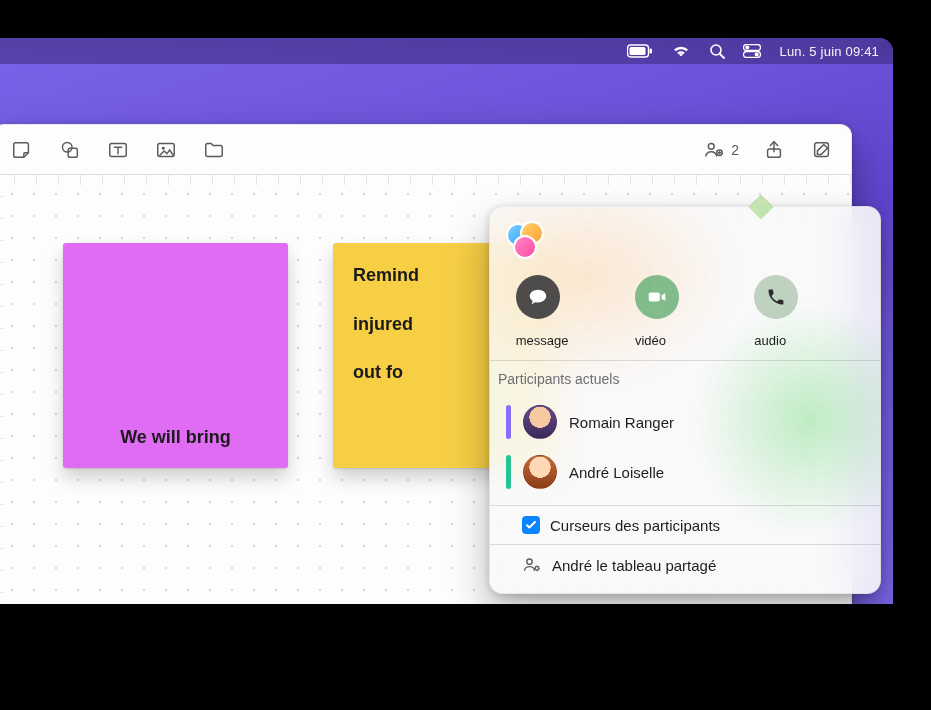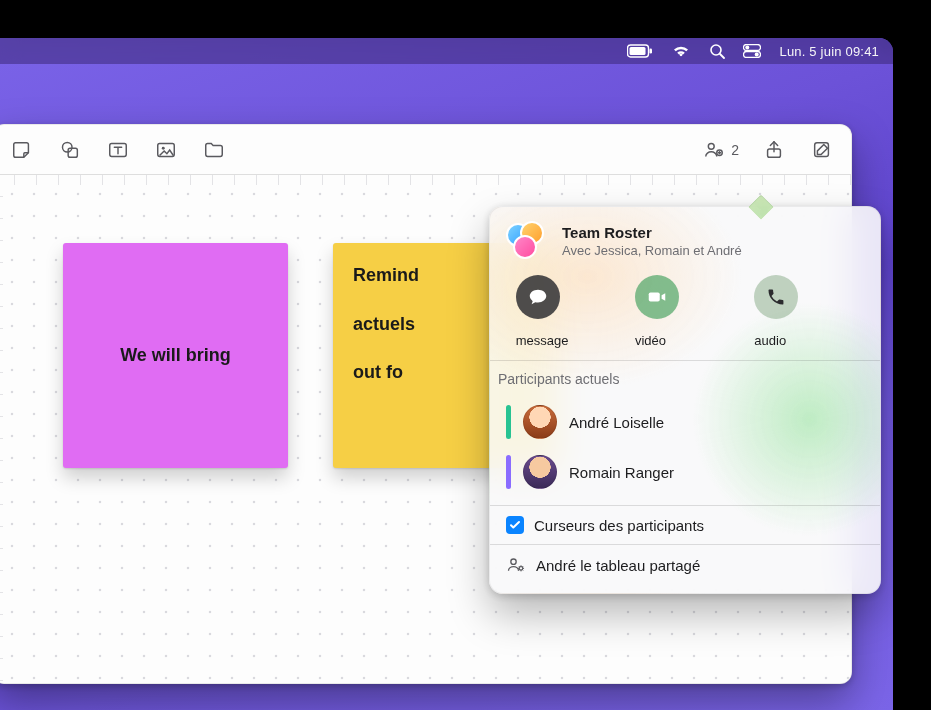--- a/index.html
+++ b/index.html
@@ -13,21 +13,21 @@
     --icon-gray-light:#8a8a8e;
     --text:#1d1d1f;
     --muted:#6e6e73;
     --divider:rgba(0,0,0,0.12);
     --dot:#d9d9de;
     --tick:#d2d2d7;
     --accent:#0a84ff;
   }
   *{box-sizing:border-box;font-family:-apple-system,"SF Pro Text","Helvetica Neue",Arial,sans-serif;}
   html,body{margin:0;padding:0;width:931px;height:710px;overflow:hidden;background:#fff;}
-  .stage{position:relative;width:931px;height:710px;}
+  .stage{position:relative;width:931px;height:604px;}
 
   
   .bezel{
     position:absolute;right:0;top:0;width:931px;height:710px;
     background:var(--bezel);
     padding:38px 38px 0 0;
     border-bottom-left-radius:0;
   }
   .screen{
     position:absolute;left:0;top:38px;right:38px;bottom:0;
@@ -75,21 +75,21 @@
   .canvas::before,.canvas::after{content:"";position:absolute;background:var(--tick)}
   
   .ruler-top{position:absolute;top:0;left:0;right:0;height:10px;
     background-image:repeating-linear-gradient(to right,transparent 0 21px,var(--tick) 21px 22px);opacity:.6}
   .ruler-left{position:absolute;top:0;left:0;bottom:0;width:10px;
     background-image:repeating-linear-gradient(to bottom,transparent 0 21px,var(--tick) 21px 22px);opacity:.6}
 
   .sticky{
     position:absolute;top:68px;width:225px;height:225px;border-radius:3px;
     box-shadow:0 10px 18px rgba(0,0,0,.18),0 1px 2px rgba(0,0,0,.12);
-    display:flex;align-items:center;justify-content:center;text-align:center;
+    display:flex;align-items:flex-end;justify-content:center;text-align:center;
     font-size:18px;font-weight:600;color:#1a1a1a;padding:20px;
   }
   .sticky.purple{left:70px;background:#e06cf3}
   .sticky.yellow{left:340px;background:#f6cf45;justify-content:flex-start;align-items:flex-start;}
   .sticky.yellow span{display:block;text-align:left;line-height:1.35}
 
   
   .popover{
     position:absolute;right:12px;top:168px;width:392px;
     border-radius:14px;padding:14px 0 8px;
@@ -128,21 +128,21 @@
   .plist{padding:4px 8px 8px}
   .pitem{display:flex;align-items:center;gap:12px;padding:8px 8px}
   .pstripe{width:5px;height:34px;border-radius:3px}
   .pstripe.green{background:#28c392}
   .pstripe.purple{background:#8a6cff}
   .pavatar{width:34px;height:34px;border-radius:50%;background:#ddd;display:block;border:1px solid rgba(0,0,0,.08)}
   .pavatar.andre{background:radial-gradient(circle at 50% 35%, #ffd7b5 0 40%, transparent 41%), linear-gradient(#c86b3a,#8b3c18)}
   .pavatar.romain{background:radial-gradient(circle at 50% 35%, #f6c9a0 0 40%, transparent 41%), linear-gradient(#6a4b8e,#3b2a58)}
   .pname{font-size:15px}
 
-  .prow{display:flex;align-items:center;gap:10px;padding:10px 16px;border-top:1px solid var(--divider)}
+  .prow{display:flex;align-items:center;gap:10px;padding:10px 32px;border-top:1px solid var(--divider)}
   .checkbox{width:18px;height:18px;border-radius:4px;background:var(--accent);display:flex;align-items:center;justify-content:center}
   .checkbox svg{width:12px;height:12px;color:#fff}
   .prow .txt{font-size:15px;color:var(--text)}
   .prow.manage svg.icon{width:20px;height:20px;color:var(--icon-gray)}
 </style>
 </head>
 <body>
 
 <div class="stage">
   <div class="bezel"></div>
@@ -241,40 +241,36 @@
       <div class="canvas">
         <div class="ruler-top"></div>
         <div class="ruler-left"></div>
 
         <div class="sticky purple">
           <span>We will bring</span>
         </div>
         <div class="sticky yellow">
           <span>
             <span>Remind</span><br>
-            <span>actuels</span><br>
+            <span>injured</span><br>
             <span>out fo</span>
           </span>
         </div>
       </div>
     </div>
 
     <div class="popover">
       <div class="arrow"></div>
 
       <div class="phead">
         <div class="avatars">
           <span class="av a1"></span>
             <span class="av a2"></span>
             <span class="av a3"></span>
         </div>
-        <div>
-          <div class="ptitle">Team Roster</div>
-          <div class="psub">Avec Jessica, Romain et André</div>
-        </div>
       </div>
 
       <div class="crow">
         <div class="caction msg">
           <div class="bubble">
               <svg width="22" height="22" viewBox="0 0 24 24">
                 <path d="M12 4c5 0 9 3.1 9 7s-4 7-9 7c-1 0-2-.1-2.9-.4L5 20l1.2-3.4C4.8 15.3 3 13.3 3 11c0-3.9 4-7 9-7z" fill="currentColor"></path>
               </svg>
             </div>
           <div class="lbl">message</div>
@@ -294,28 +290,28 @@
                 <path d="M6.6 10.8a14 14 0 006.6 6.6l2.2-2.2a1 1 0 011-.25 11 11 0 003.5.56 1 1 0 011 1V20a1 1 0 01-1 1A17 17 0 013 4a1 1 0 011-1h3.5a1 1 0 011 1 11 11 0 00.56 3.5 1 1 0 01-.25 1L6.6 10.8z" fill="#2b2b2e"></path>
               </svg>
             </div>
           <div class="lbl">audio</div>
         </div>
       </div>
 
       <div class="sect-title">Participants actuels</div>
       <div class="plist">
         <div class="pitem">
+          <span class="pstripe purple"></span>
+          <span class="pavatar romain"></span>
+          <span class="pname">Romain Ranger</span>
+        </div>
+        <div class="pitem">
           <span class="pstripe green"></span>
           <span class="pavatar andre"></span>
           <span class="pname">André Loiselle</span>
-        </div>
-        <div class="pitem">
-          <span class="pstripe purple"></span>
-          <span class="pavatar romain"></span>
-          <span class="pname">Romain Ranger</span>
         </div>
       </div>
 
       <label class="prow">
         <span class="checkbox">
           <svg viewBox="0 0 12 12">
               <path d="M2 6.2l2.3 2.3L10 3" fill="none" stroke="#fff" stroke-width="2" stroke-linecap="round" stroke-linejoin="round"></path>
             </svg>
         </span>
         <span class="txt">Curseurs des participants</span>

